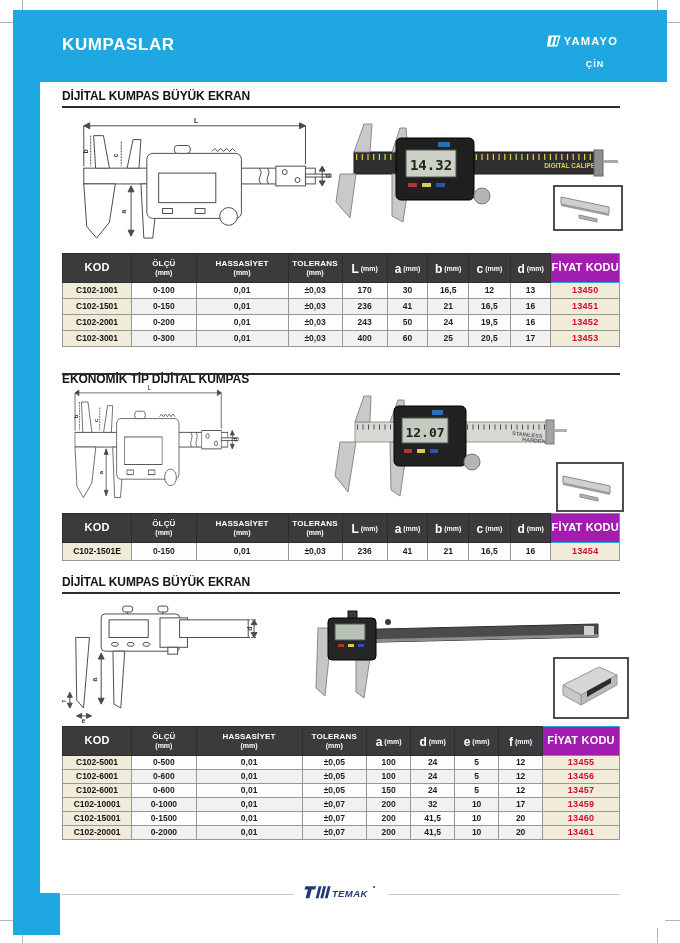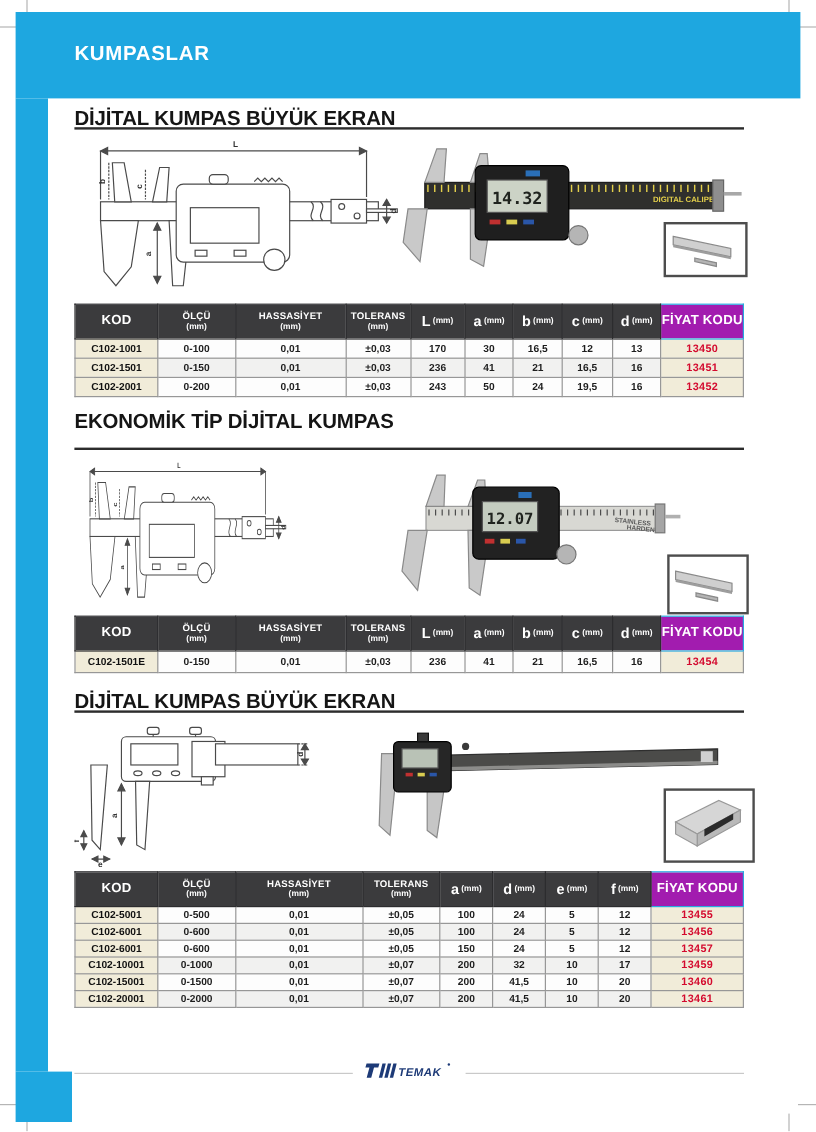--- a/index.html
+++ b/index.html
@@ -5,21 +5,21 @@
   html,body{margin:0;padding:0;background:#fff;}
   .page{position:relative;width:680px;height:943px;background:#fff;overflow:hidden;
         font-family:"Liberation Sans",sans-serif;}
   .crop{position:absolute;background:#b5b5b5;}
   .band{position:absolute;left:13px;top:10px;width:654px;height:72px;background:#1ea7e0;}
   .page-title{position:absolute;left:49px;top:25px;color:#fff;font-size:17px;font-weight:bold;letter-spacing:.6px;text-align:center;}
   .brand{position:absolute;right:24px;top:22px;width:96px;text-align:center;color:#fff;}
   .origin{margin-top:5px;font-size:9px;font-weight:bold;letter-spacing:1px;}
   .strip{position:absolute;left:13px;top:82px;width:27px;height:811px;background:#1ea7e0;}
   .step{position:absolute;left:13px;top:893px;width:47px;height:42px;background:#1ea7e0;}
-  .sec-title{position:absolute;left:62px;font-size:17px;font-weight:bold;color:#151515;letter-spacing:-.1px;}
+  .sec-title{position:absolute;left:62px;font-size:12px;font-weight:bold;color:#151515;letter-spacing:-.1px;}
   .rule{position:absolute;left:62px;width:558px;height:2px;background:#2c2c2c;}
   .abs{position:absolute;}
   .inset{position:absolute;border:2px solid #4d4d4d;background:#fff;}
   table.spec{position:absolute;left:62px;width:558px;border-collapse:collapse;table-layout:fixed;
              border:1px solid #4a4a4a;background:#fff;}
   table.spec th{background:#3b3b3d;color:#fff;border:1px solid #2c2c2e;padding:3px 0;text-align:center;vertical-align:middle;}
   table.spec th.price-h{background:#a21caf;border-color:#2aa9e0;}
   .h-main{display:block;font-size:8px;font-weight:bold;line-height:1.25;letter-spacing:.2px;}
   .h-main.single{font-size:11px;padding:4px 0;}
   .h-letter{font-size:12px;font-weight:bold;vertical-align:middle;}
@@ -47,20 +47,29 @@
   <div class="crop" style="left:22px;top:0;width:1px;height:15px"></div>
   <div class="crop" style="left:665px;top:22px;width:15px;height:1px"></div>
   <div class="crop" style="left:657px;top:0;width:1px;height:15px"></div>
   <div class="crop" style="left:0;top:920px;width:15px;height:1px"></div>
   <div class="crop" style="left:22px;top:928px;width:1px;height:15px"></div>
   <div class="crop" style="left:665px;top:920px;width:15px;height:1px"></div>
   <div class="crop" style="left:657px;top:928px;width:1px;height:15px"></div>
 
   <div class="band">
     <div class="page-title">KUMPASLAR</div>
+    <div class="brand">
+      <svg width="96" height="18" viewBox="0 0 120 20">
+        <polygon points="2,3 17,3 13,17 0,17" fill="#ffffff"></polygon>
+        <polygon points="6,5 9,5 6.5,15 4,15" fill="#1ea7e0"></polygon>
+        <polygon points="11.5,5 14.5,5 12,15 9.5,15" fill="#1ea7e0"></polygon>
+        <text x="21" y="15" font-size="14" font-weight="bold" letter-spacing="1.5" fill="#ffffff">YAMAYO</text>
+      </svg>
+      <div class="origin">ÇİN</div>
+    </div>
   </div>
   <div class="strip"></div>
   <div class="step"></div>
 
   <svg width="0" height="0" style="position:absolute">
     <defs>
       <symbol id="sym-caliper" viewBox="0 0 280 135">
         <g fill="#ffffff" stroke="#4a4a4a" stroke-width="1">
           <line x1="20" y1="14" x2="245" y2="14"></line>
           <line x1="20" y1="14" x2="20" y2="55"></line>
@@ -208,24 +217,36 @@
           <td>0-200</td>
           <td>0,01</td>
           <td>±0,03</td>
           <td>243</td>
           <td>50</td>
           <td>24</td>
           <td>19,5</td>
           <td>16</td>
           <td class="price">13452</td>
         </tr>
+        <tr>
+          <td class="kod">C102-3001</td>
+          <td>0-300</td>
+          <td>0,01</td>
+          <td>±0,03</td>
+          <td>400</td>
+          <td>60</td>
+          <td>25</td>
+          <td>20,5</td>
+          <td>17</td>
+          <td class="price">13453</td>
+        </tr>
       </tbody>
     </table>
 
-  <div class="sec-title" style="top:342px">EKONOMİK TİP DİJİTAL KUMPAS</div>
+  <div class="sec-title" style="top:372px">EKONOMİK TİP DİJİTAL KUMPAS</div>
   <div class="rule" style="top:373px"></div>
 
   <svg class="abs" style="left:62px;top:380px" width="182" height="124" viewBox="0 0 280 135" preserveAspectRatio="none">
     <use href="#sym-caliper"></use>
     <text class="dimtxt" x="132" y="11">L</text>
     <text class="dimtxt" x="24" y="42" transform="rotate(-90 24 42)">b</text>
     <text class="dimtxt" x="55" y="46" transform="rotate(-90 55 46)">c</text>
     <text class="dimtxt" x="63" y="103" transform="rotate(-90 63 103)">a</text>
     <text class="dimtxt" x="270" y="67" transform="rotate(-90 270 67)">d</text>
   </svg>

